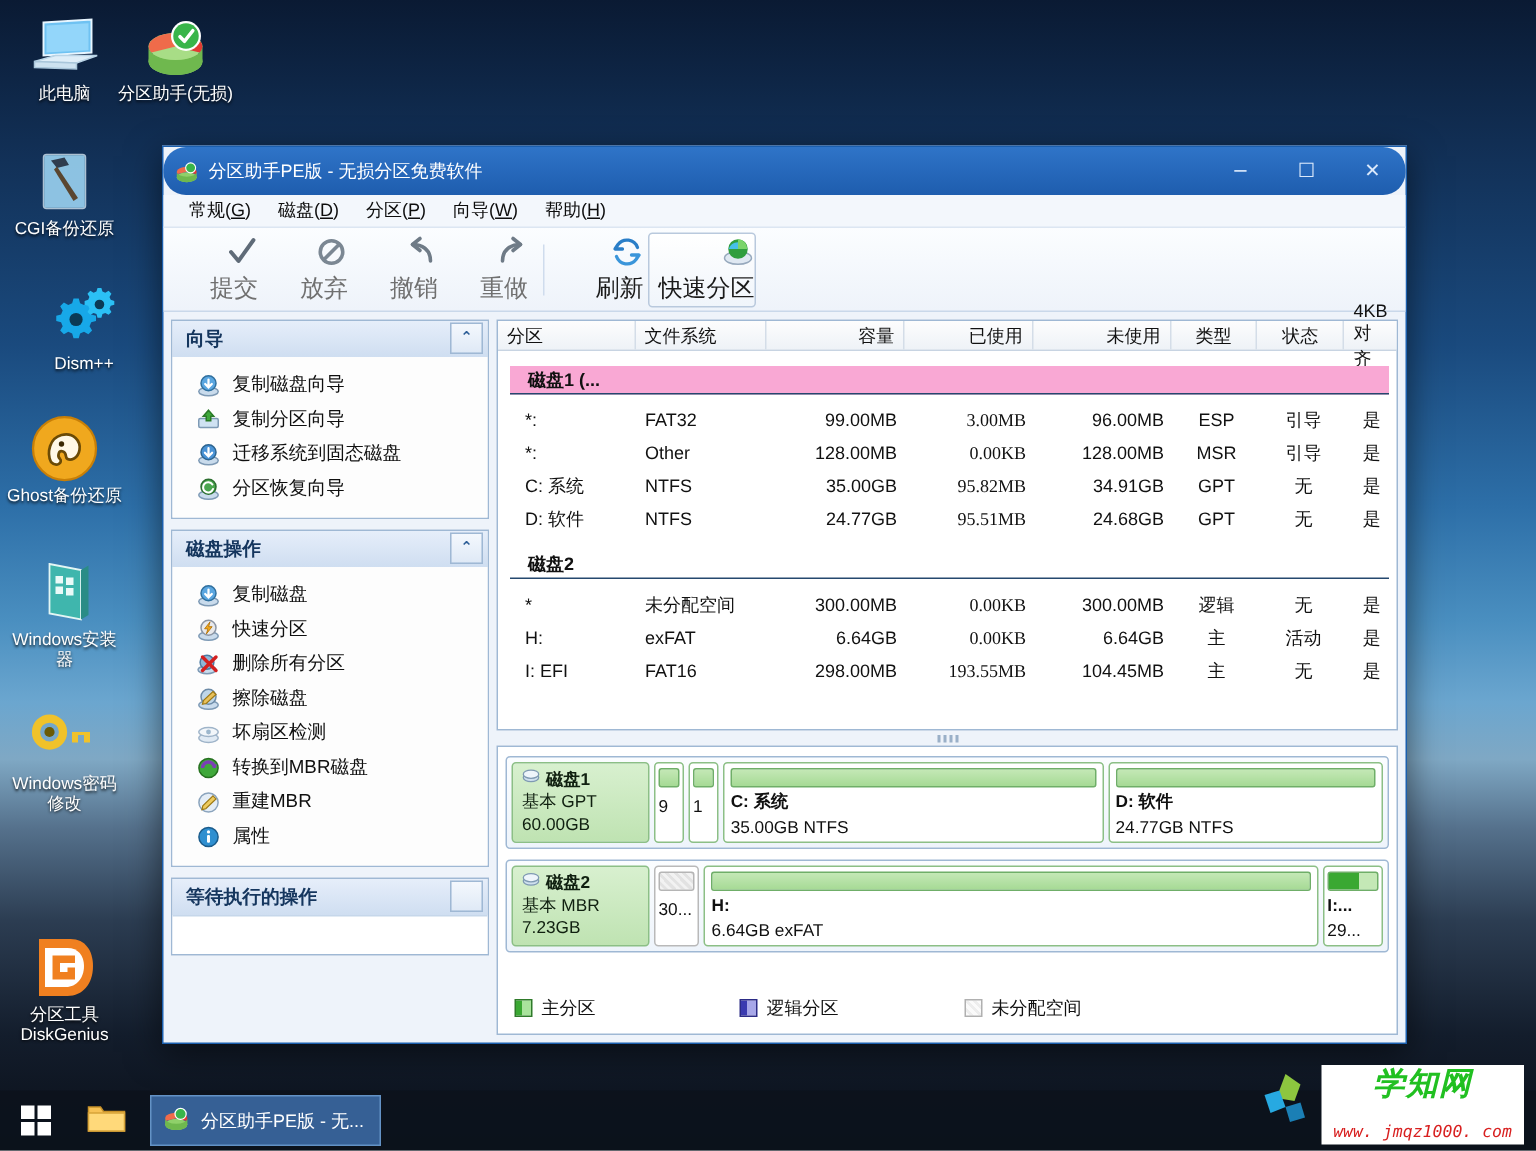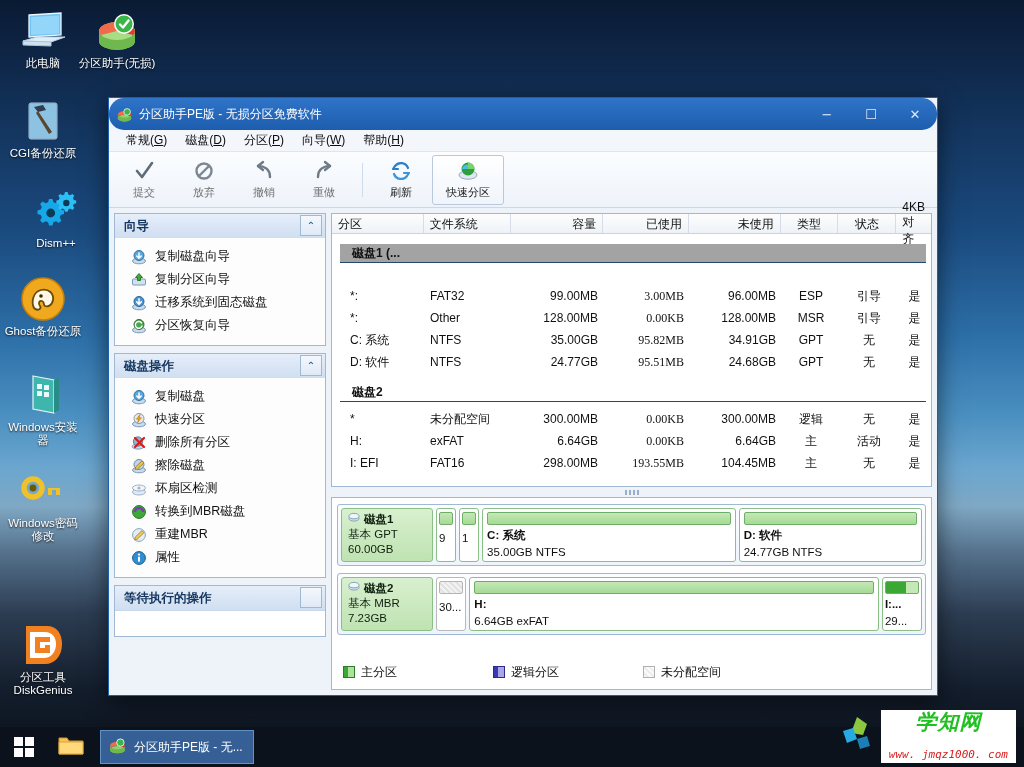--- a/index.html
+++ b/index.html
@@ -59,22 +59,22 @@
   .menu-item { font-size: 12px; color:#0d0d0d; padding: 1px 9px; }
   .menu-item u { text-decoration: underline; }
 
   #toolbar {
     height: 56px; background: linear-gradient(180deg,#fbfdff 0%,#eef3fa 100%);
     border-bottom: 1px solid #c9d8ea; display:flex; align-items:center;
     padding: 0 6px; gap: 2px; flex: none;
   }
   .tbtn {
     width: 58px; height: 50px; display:flex; flex-direction:column;
-    align-items:center; justify-content:center; gap:2px;
-    font-size: 11px; color:#707070; border:1px solid transparent; border-radius:3px;
+    align-items:flex-end; justify-content:center; gap:2px;
+    font-size: 16px; color:#707070; border:1px solid transparent; border-radius:3px;
   }
   .tbtn.enabled { color:#1a1a1a; }
   .tbtn.active { border:1px solid #b9c9dd; background:linear-gradient(180deg,#ffffff,#f0f5fb); }
   .tbtn .ti { height: 24px; display:flex; align-items:center; justify-content:center; }
   .tbsep { width:1px; height:34px; background:#cfdced; margin: 0 7px; }
 
   #body { flex:1; display:flex; padding: 5px; gap: 5px; min-height:0; }
 
   
   #sidebar { width: 212px; flex:none; display:flex; flex-direction:column; gap:7px; }
@@ -113,21 +113,21 @@
   .c5 { width:58px; justify-content:center; }
   .c6 { width:58px; justify-content:center; }
   .c7 { flex:1; justify-content:center; border-right:none !important; }
 
   #list { flex:1; overflow:hidden; }
   .disk-group { margin-top: 10px; }
   .disk-title {
     height:19px; display:flex; align-items:center; padding-left:12px;
     font-size:12px; font-weight:bold; color:#111; border-bottom:1px solid #25486e;
   }
-  .disk-title.gray { background:#a3a3a3; margin:0 5px 16px 8px; }
+  .disk-title.gray { background:#f9a8d4; margin:0 5px 0 8px; }
   .disk-title.plain { background:transparent; margin:0 5px 0 8px; }
   .prow { display:flex; height:22px; align-items:center; font-size:12px; color:#111; }
   .prow .pc { padding: 0 6px; display:flex; align-items:center; }
   .prow .c0 { padding-left:18px; }
 
   #splitter { height:10px; display:flex; align-items:center; justify-content:center; flex:none; }
   #splitter .grip { display:flex; gap:2px; }
   #splitter .grip i { width:2px; height:5px; background:#9ab0c8; display:block; }
 
   #map-wrap { border:1px solid #9fb8d4; background:#fff; flex:1; padding:6px 5px; display:flex; flex-direction:column; gap:7px; min-height:0; }

